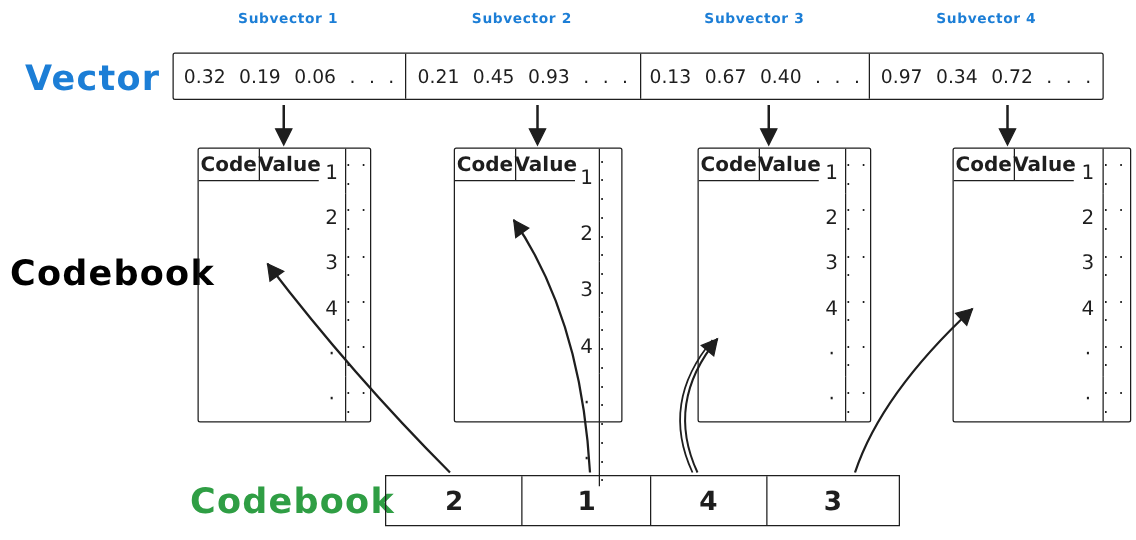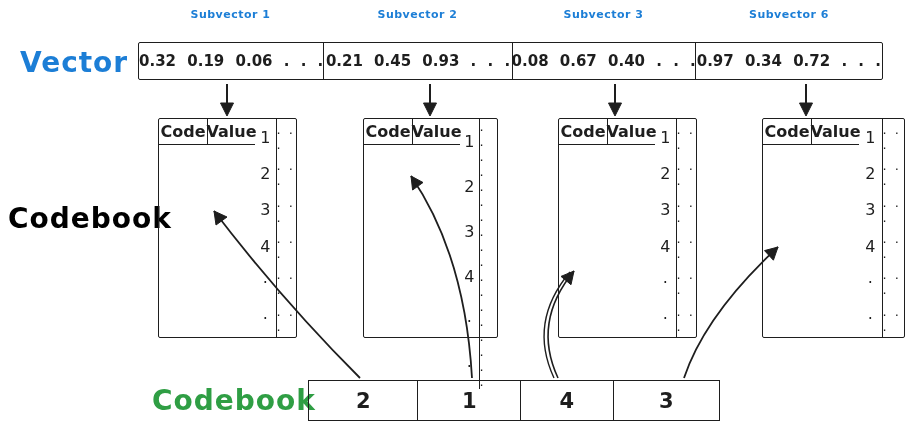--- a/index.html
+++ b/index.html
@@ -44,21 +44,21 @@
     width: 745px; height: 38px;
     border: 1.6px solid #1e1e1e;
     border-radius: 2px;
     display: flex;
   }
   .vec-cell {
     display: flex;
     align-items: center;
     justify-content: center;
     font-size: 15px;
-    font-weight: 700;
+    font-weight: 400;
     word-spacing: 6px;
     white-space: nowrap;
   }
   .vec-cell + .vec-cell { border-left: 1.6px solid #1e1e1e; }
 
   
   .cbtable {
     position: absolute;
     top: 118px;
     height: 220px;
@@ -116,26 +116,26 @@
 
 <div id="canvas">
 
   <div id="vector-label" class="big-label hand">Vector</div>
   <div id="codebook-label" class="big-label hand">Codebook</div>
   <div id="quantized-label" class="big-label hand">Codebook</div>
 
   <div class="subvec-label" style="left:138px;width:185px">Subvector 1</div>
   <div class="subvec-label" style="left:323px;width:189px">Subvector 2</div>
   <div class="subvec-label" style="left:512px;width:183px">Subvector 3</div>
-  <div class="subvec-label" style="left:695px;width:188px">Subvector 6</div>
+  <div class="subvec-label" style="left:695px;width:188px">Subvector 4</div>
 
   <div id="vector-box">
     <div class="vec-cell" style="width:185px">0.32 0.19 0.06 . . .</div>
     <div class="vec-cell" style="width:189px">0.21 0.45 0.93 . . .</div>
-    <div class="vec-cell" style="width:183px">0.08 0.67 0.40 . . .</div>
+    <div class="vec-cell" style="width:183px">0.13 0.67 0.40 . . .</div>
     <div class="vec-cell" style="width:188px">0.97 0.34 0.72 . . .</div>
   </div>
 
   <div class="cbtable" style="left:158px;width:139px">
     <div class="cb-head">
       <span class="cb-code">Code</span>
       <span class="cb-value">Value</span>
     </div>
     <div class="cb-body">
       <div class="cb-row">

